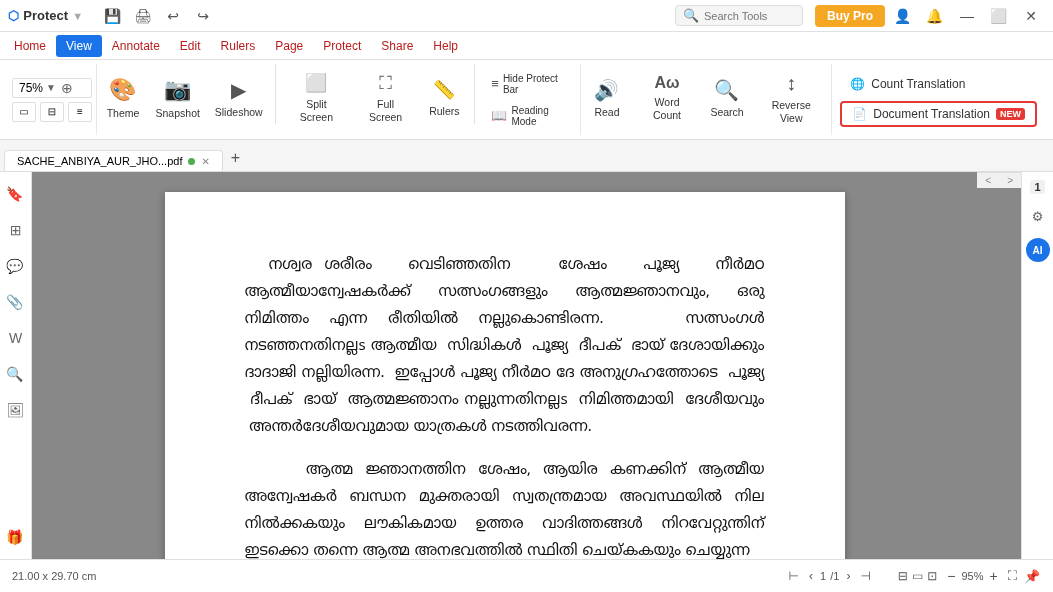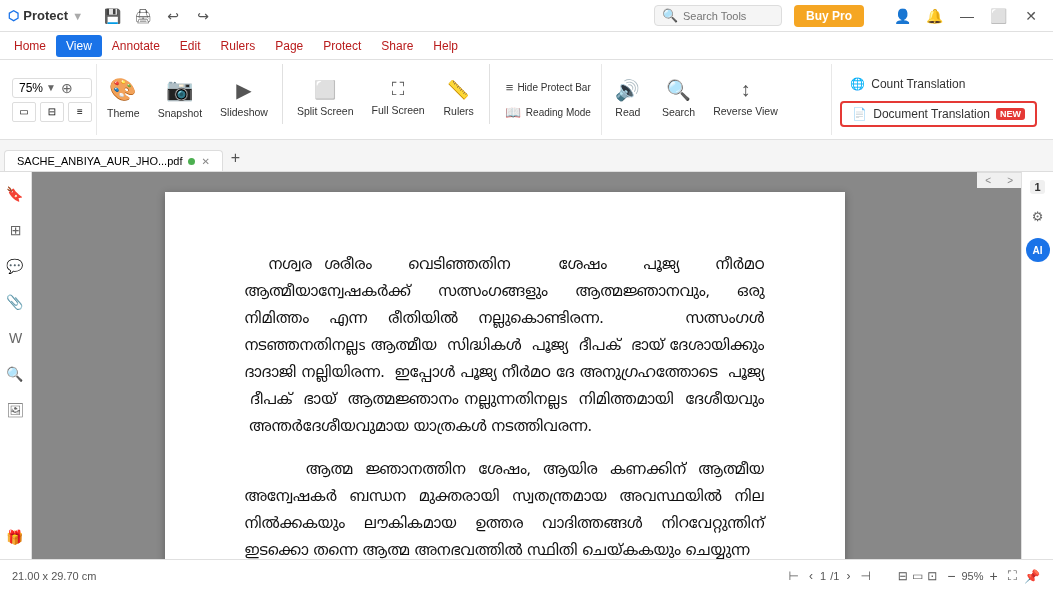--- a/index.html
+++ b/index.html
@@ -4,21 +4,21 @@
   <style>
     * { box-sizing: border-box; margin: 0; padding: 0; }
     body { font-family: 'Segoe UI', Arial, sans-serif; font-size: 12px; background: #f0f0f0; width: 1053px; height: 592px; overflow: hidden; display: flex; flex-direction: column; }
 
     
     .title-bar { display: flex; align-items: center; background: #fff; height: 32px; padding: 0 8px; border-bottom: 1px solid #e0e0e0; gap: 8px; }
     .title-bar-logo { display: flex; align-items: center; gap: 4px; font-weight: 600; color: #1a73e8; font-size: 13px; cursor: pointer; }
     .title-bar-logo span { color: #333; }
     .title-bar-actions { margin-left: auto; display: flex; align-items: center; gap: 4px; }
     .title-bar-btn { width: 28px; height: 28px; display: flex; align-items: center; justify-content: center; cursor: pointer; border-radius: 3px; font-size: 14px; color: #555; }
-    .buy-pro-btn { background: #f5a623; color: #fff; border: none; border-radius: 4px; padding: 4px 12px; font-size: 12px; font-weight: 600; cursor: pointer; margin-right: 21px; }
+    .buy-pro-btn { background: #f5a623; color: #fff; border: none; border-radius: 4px; padding: 4px 12px; font-size: 12px; font-weight: 600; cursor: pointer; margin-right: 0; }
 
     
     .menu-bar { display: flex; align-items: center; background: #fff; height: 28px; padding: 0 4px; border-bottom: 1px solid #e0e0e0; }
     .menu-item { padding: 4px 10px; cursor: pointer; border-radius: 3px; font-size: 12px; color: #b91c1c; }
     .menu-item.active { background: #1a73e8; color: #fff; border-radius: 3px; }
 
     
     .toolbar { display: flex; background: #fff; height: 80px; padding: 4px 8px; border-bottom: 1px solid #e0e0e0; gap: 2px; position: relative; }
     .toolbar-btn { display: flex; flex-direction: column; align-items: center; justify-content: center; padding: 4px 8px; cursor: pointer; border-radius: 4px; min-width: 48px; height: 68px; gap: 4px; color: #333; font-size: 11px; }
     .toolbar-btn .icon { font-size: 22px; color: #555; }
@@ -173,20 +173,24 @@
       <span class="icon" style="font-size:13px;">📖</span>
       <span class="label">Reading Mode</span>
     </div>
   </div>
 
   <div class="toolbar-btn">
     <span class="icon" style="font-size:20px;">🔊</span>
     <span class="label">Read</span>
   </div>
 
+  <div class="toolbar-btn">
+    <div style="font-size:16px;font-weight:700;color:#555;">Aω</div>
+    <span class="label">Word Count</span>
+  </div>
 
   <div class="toolbar-btn">
     <span class="icon" style="font-size:20px;">🔍</span>
     <span class="label">Search</span>
   </div>
 
   <div class="toolbar-btn">
     <span class="icon" style="font-size:20px;">↕</span>
     <span class="label">Reverse View</span>
   </div>

